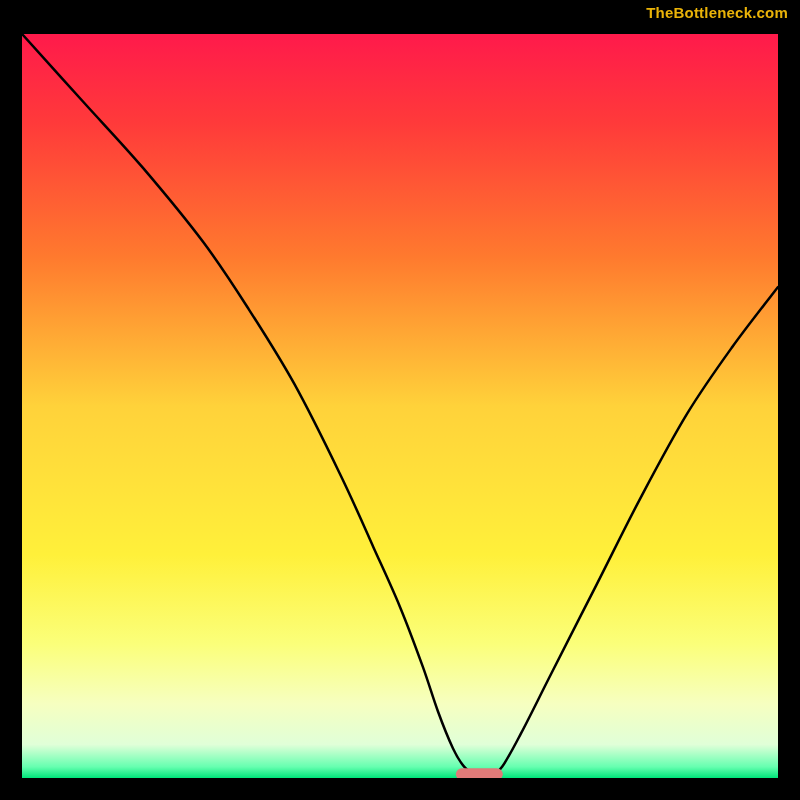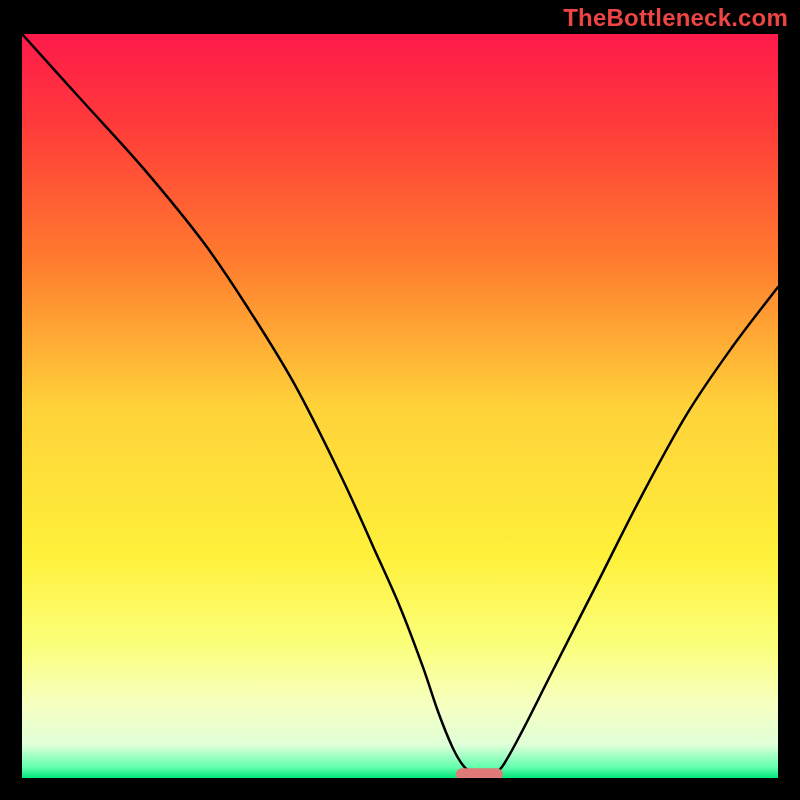--- a/index.html
+++ b/index.html
@@ -14,23 +14,23 @@
   .frame {
     position: relative;
     width: 800px;
     height: 800px;
     background: #000;
   }
   .watermark {
     position: absolute;
     top: 4px;
     right: 12px;
-    font-size: 24px;
+    font-size: 15px;
     font-weight: 600;
-    color: #ef4444;
+    color: #eab308;
     letter-spacing: 0.2px;
   }
   .plot {
     position: absolute;
     left: 22px;
     top: 34px;
     width: 756px;
     height: 744px;
   }
   .plot svg {

